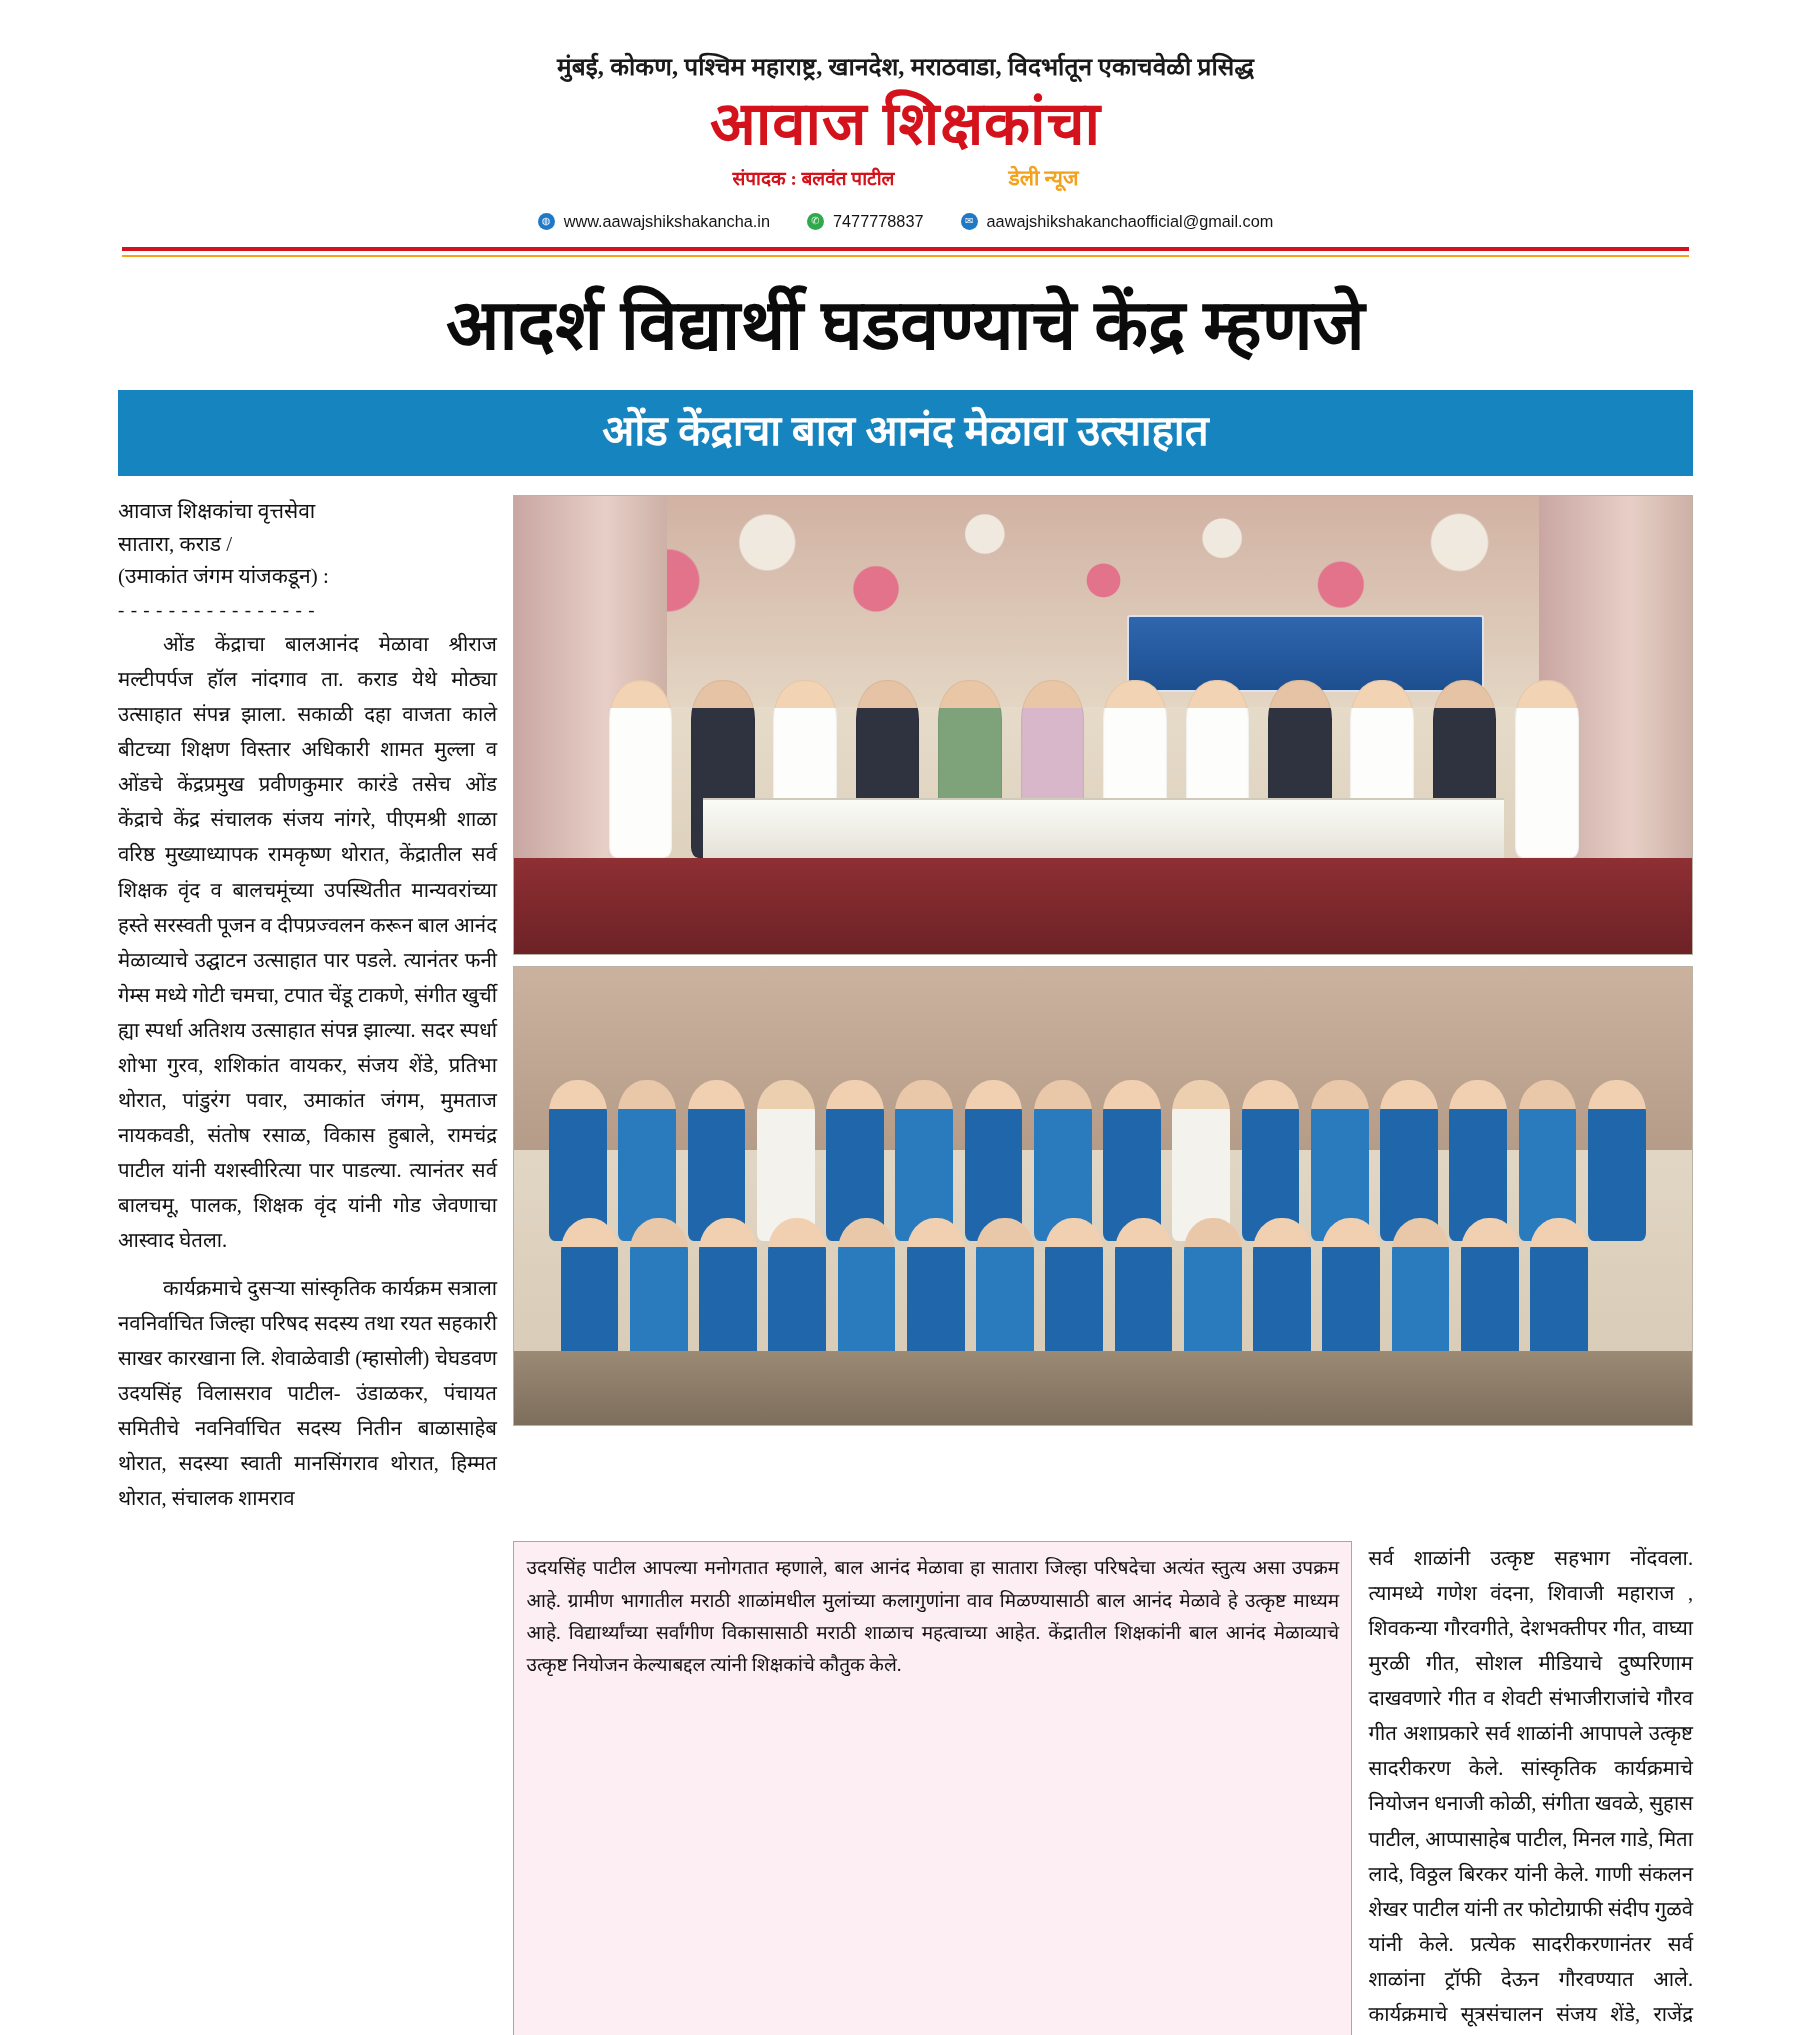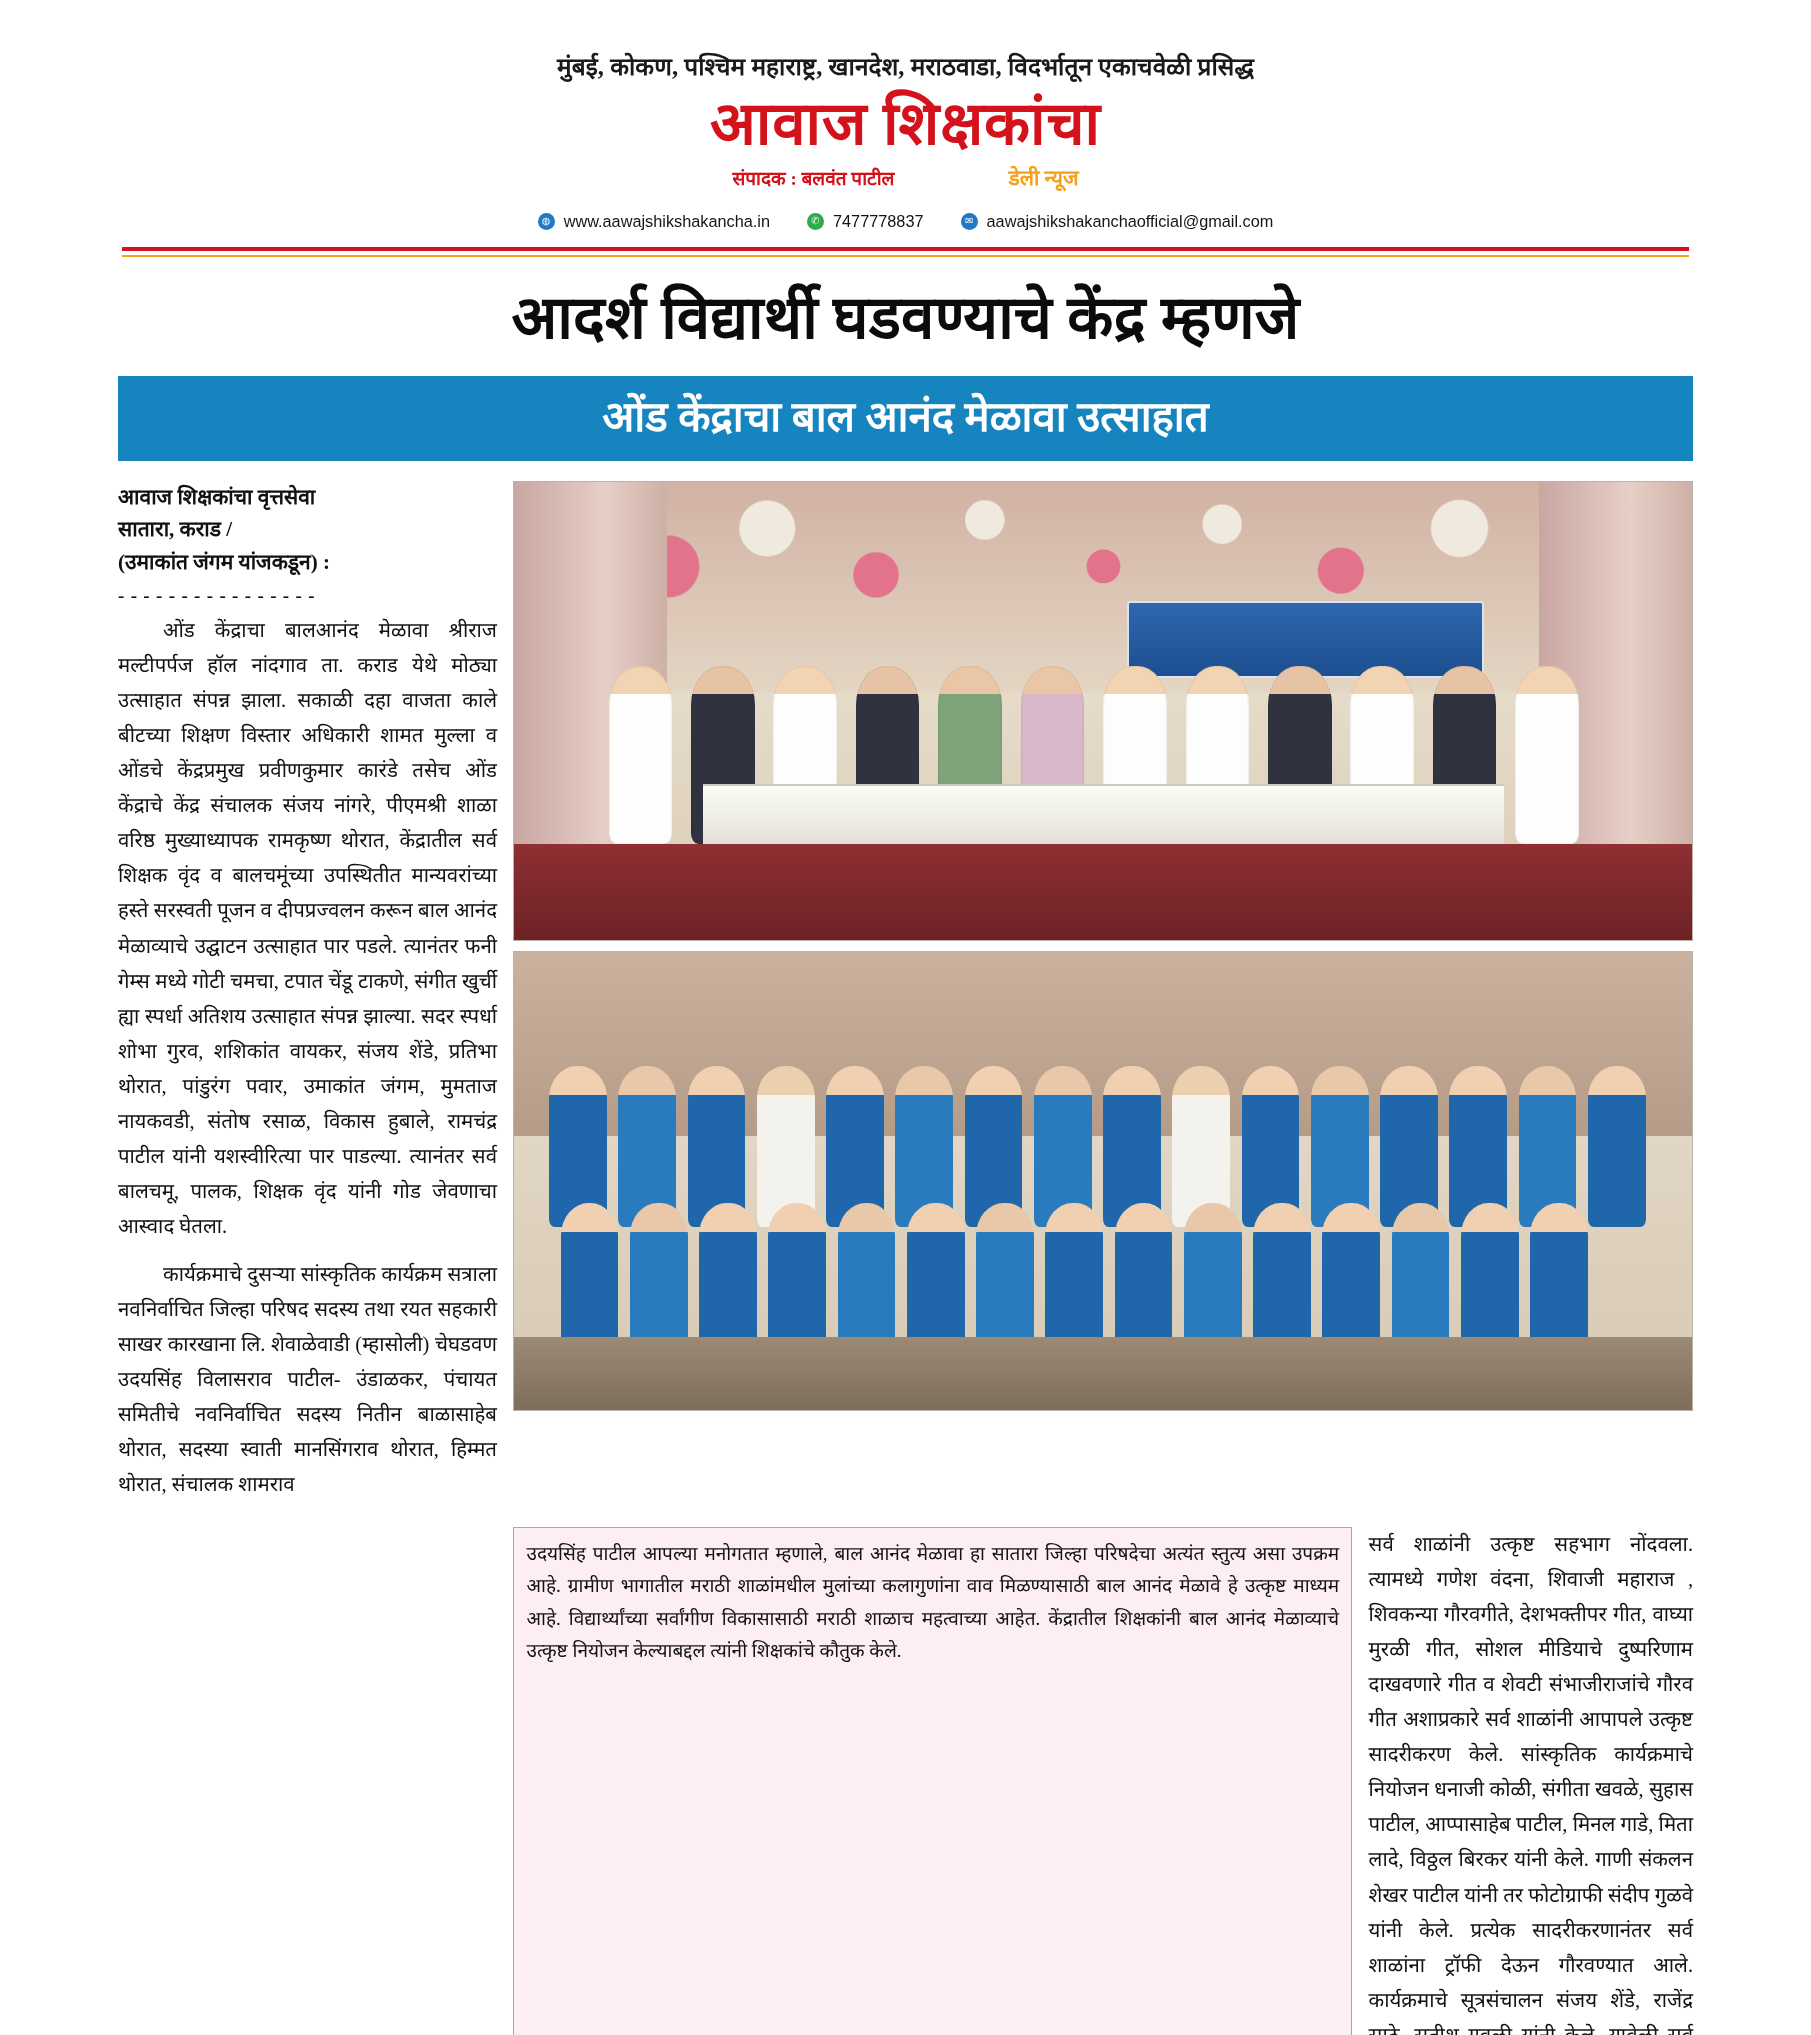--- a/index.html
+++ b/index.html
@@ -105,21 +105,21 @@
     background: #f4a11c;
   }
 
   
   .headline-wrap {
     margin: 19px 118px 0 118px;
     text-align: center;
   }
   .headline {
     font-family: "Liberation Serif", serif;
-    font-size: 60px;
+    font-size: 70px;
     line-height: 1.42;
     font-weight: bold;
     color: #0b0b0b;
     letter-spacing: 0.2px;
   }
   .subhead-band {
     margin: 14.7px 118px 0 118px;
     background: #1685bf;
     color: #ffffff;
     text-align: center;
@@ -146,21 +146,21 @@
     flex: none;
   }
   .col-right {
     flex: 1;
   }
 
   .byline {
     font-family: "Liberation Serif", serif;
     font-size: 21px;
     line-height: 1.55;
-    font-weight: bold;
+    font-weight: normal;
     color: #111;
     margin-bottom: 2.4px;
   }
   .byline .dashes {
     display: block;
     letter-spacing: 0.8px;
     font-size: 19px;
     margin-top: 2.4px;
   }
 

